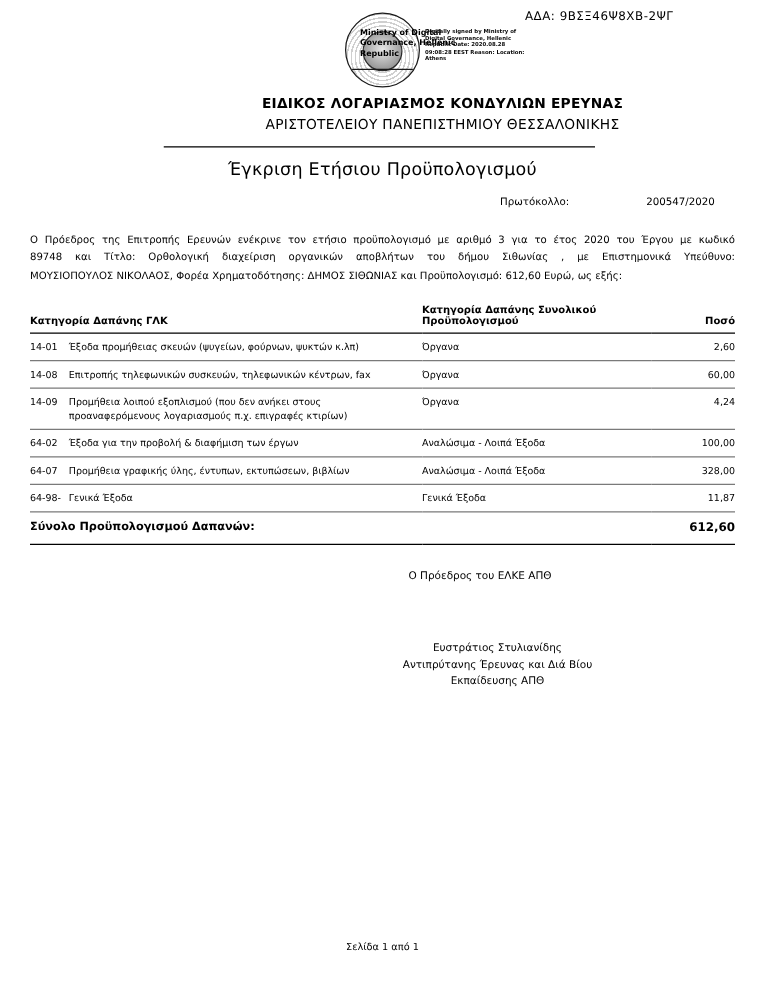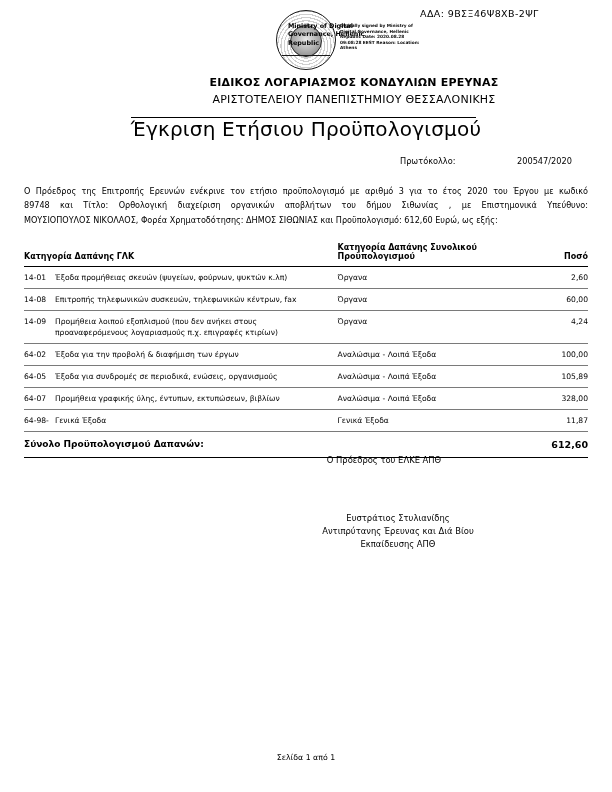--- a/index.html
+++ b/index.html
@@ -122,25 +122,25 @@
     top: 117px;
     left: 131px;
     width: 345px;
     height: 1.4px;
     background: #000000;
   }
 
   
   .doc-title {
     position: absolute;
-    top: 117px;
-    left: 0;
-    width: 612px;
-    text-align: center;
-    font-size: 20px;
+    top: 128px;
+    left: 0;
+    width: 612px;
+    text-align: center;
+    font-size: 14px;
     letter-spacing: 0.2px;
   }
 
   
   .protocol-row {
     position: absolute;
     top: 156px;
     left: 0;
     width: 612px;
     font-size: 8.2px;
@@ -320,25 +320,20 @@
           <td class="col-glk"><span class="glk-code">14-09</span><span class="glk-text">Προμήθεια λοιπού εξοπλισμού (που δεν ανήκει στους προαναφερόμενους λογαριασμούς π.χ. επιγραφές κτιρίων)</span></td>
           <td class="col-cat">Όργανα</td>
           <td class="col-amt amount">4,24</td>
         </tr>
         <tr>
           <td class="col-glk"><span class="glk-code">64-02</span><span class="glk-text">Έξοδα για την προβολή &amp; διαφήμιση των έργων</span></td>
           <td class="col-cat">Αναλώσιμα - Λοιπά Έξοδα</td>
           <td class="col-amt amount">100,00</td>
         </tr>
         <tr>
-          <td class="col-glk"><span class="glk-code">64-05</span><span class="glk-text">Έξοδα για συνδρομές σε περιοδικά, ενώσεις, οργανισμούς</span></td>
-          <td class="col-cat">Αναλώσιμα - Λοιπά Έξοδα</td>
-          <td class="col-amt amount">105,89</td>
-        </tr>
-        <tr>
           <td class="col-glk"><span class="glk-code">64-07</span><span class="glk-text">Προμήθεια γραφικής ύλης, έντυπων, εκτυπώσεων, βιβλίων</span></td>
           <td class="col-cat">Αναλώσιμα - Λοιπά Έξοδα</td>
           <td class="col-amt amount">328,00</td>
         </tr>
         <tr>
           <td class="col-glk"><span class="glk-code">64-98-</span><span class="glk-text">Γενικά Έξοδα</span></td>
           <td class="col-cat">Γενικά Έξοδα</td>
           <td class="col-amt amount">11,87</td>
         </tr>
       </tbody>

